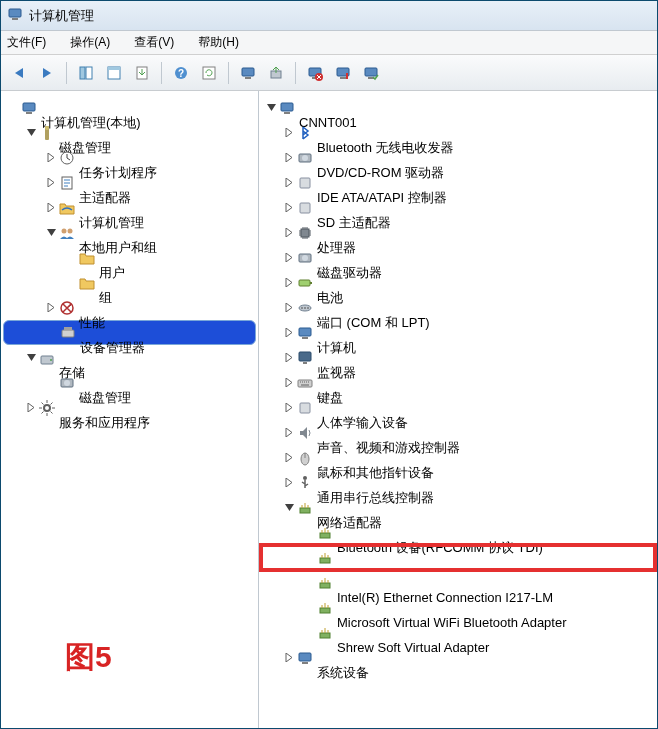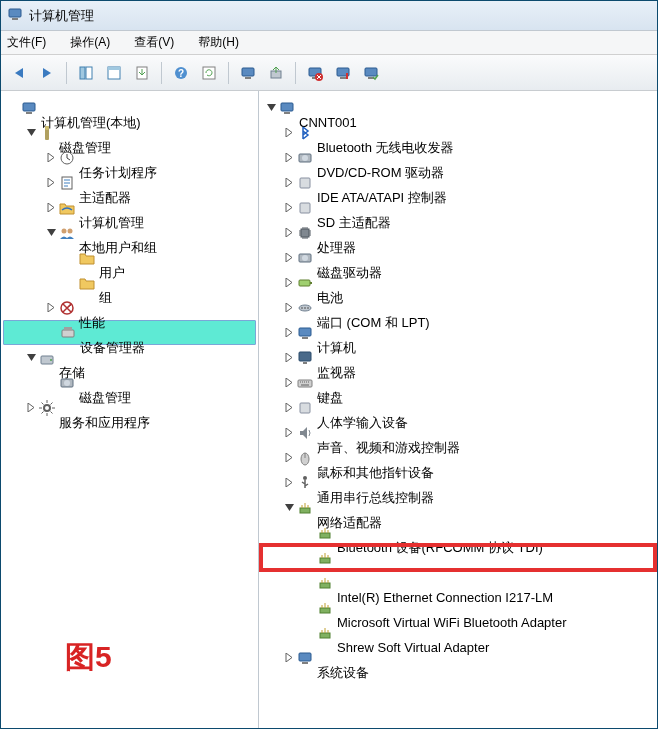--- a/index.html
+++ b/index.html
@@ -76,23 +76,23 @@
       overflow: auto;
       padding: 4px 2px;
     }
     .row {
       display: flex;
       align-items: center;
       height: 25px;
       padding-right: 6px;
     }
     .row.selected {
-      background: #5eead4;
+      background: #1d4ed8;
       border: 1px solid #7aa7d8;
-      border-radius: 1px;
+      border-radius: 6px;
     }
     .row.highlighted {
       outline: 4px solid #e53030;
       outline-offset: -2px;
     }
     .expander {
       width: 16px;
       height: 16px;
       display: inline-flex;
       align-items: center;

